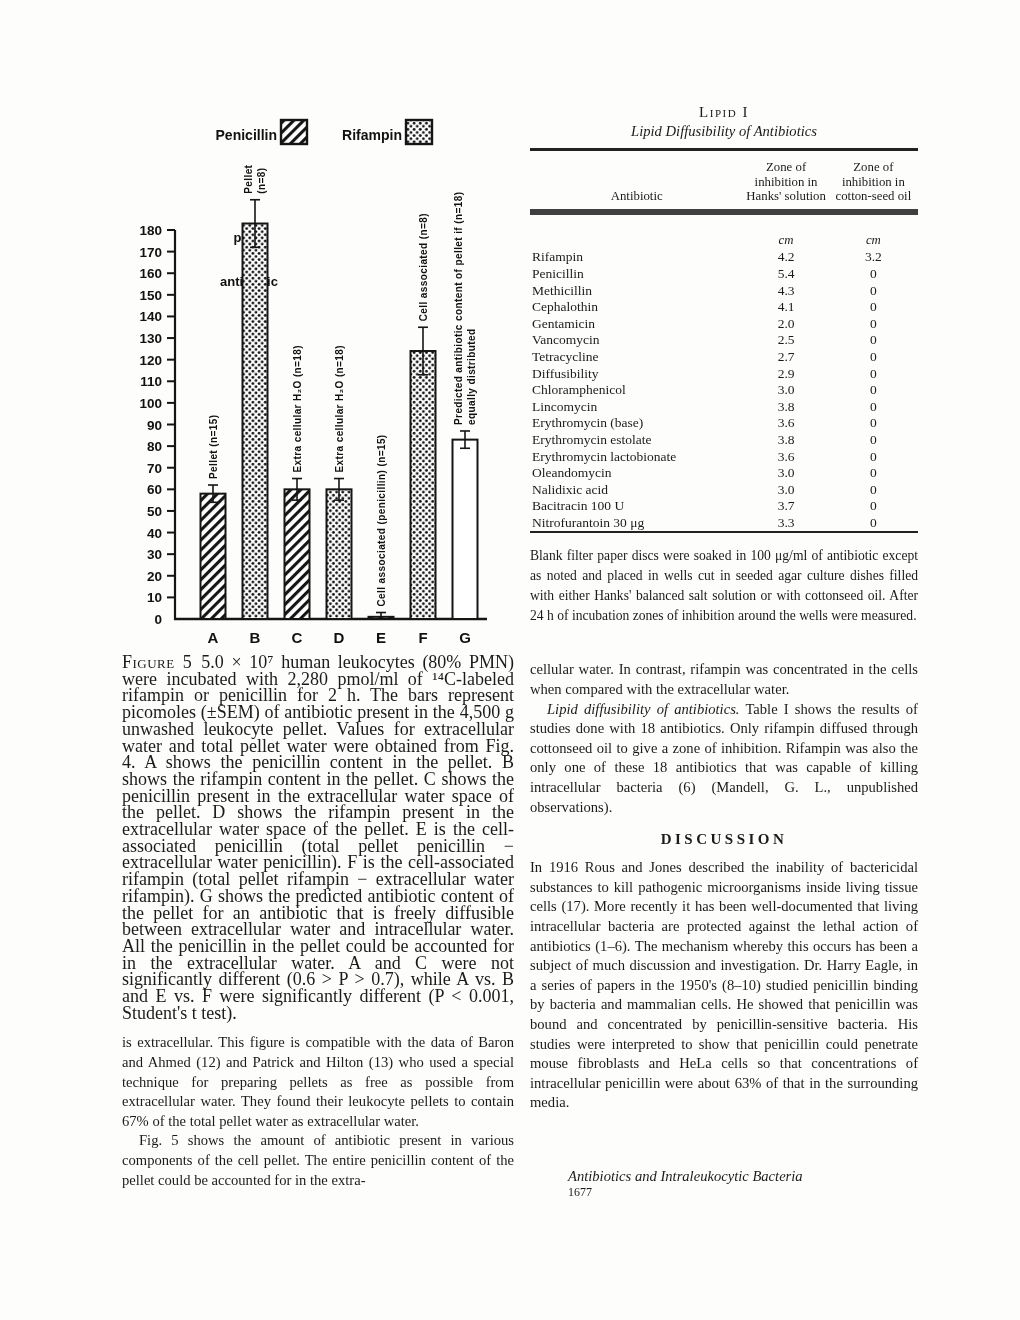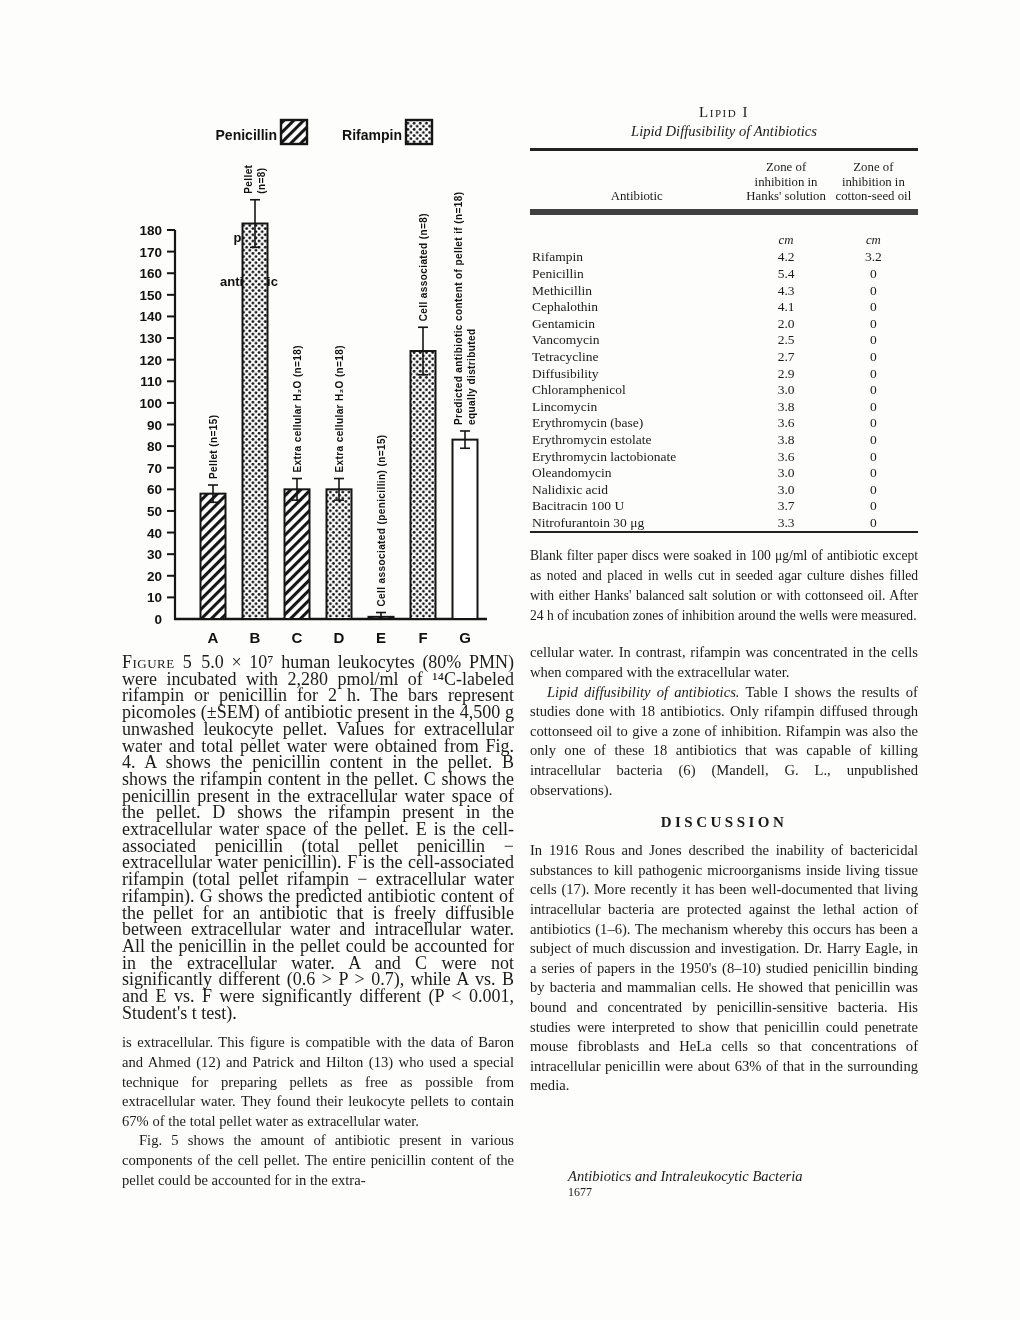--- a/index.html
+++ b/index.html
@@ -26,21 +26,21 @@
   .tbl-title .sc{margin-right:0;letter-spacing:1.5px;}
   .tbl-subtitle{text-align:center;font-style:italic;font-size:14.6px;margin:2px 0 8px 0;}
   table.t1{width:100%;border-collapse:collapse;border-top:3px solid #222;border-bottom:2px solid #222;}
   table.t1 th{font-weight:normal;font-size:12.8px;line-height:14.6px;vertical-align:bottom;
     padding:9px 2px 5px 2px;border-bottom:6px solid #404040;text-align:center;}
   table.t1 td{font-size:13.5px;line-height:16.6px;padding:0 2px;}
   td.c-name{text-align:left;padding-left:26px;}
   td.c-num{text-align:center;}
   tr.units td{font-style:italic;font-size:12.8px;padding-top:17px;padding-bottom:1px;}
   .footnote{font-size:13.6px;line-height:20px;text-align:justify;margin:13px 0 0 0;}
-  .rc-par1{margin-top:17px;}
+  .rc-par1{margin-top:34px;}
   .discussion-head{text-align:center;font-size:15px;font-weight:bold;letter-spacing:3.5px;margin:14px 0 10px 0;}
   
   .footer{position:absolute;left:530px;top:1168px;width:388px;display:flex;
     justify-content:space-between;align-items:baseline;padding-left:38px;box-sizing:border-box;flex-direction:column;}
   .footer-title{font-style:italic;font-size:14.6px;}
   .footer-page{font-size:12px;}
 </style>
 </head>
 <body>
 

